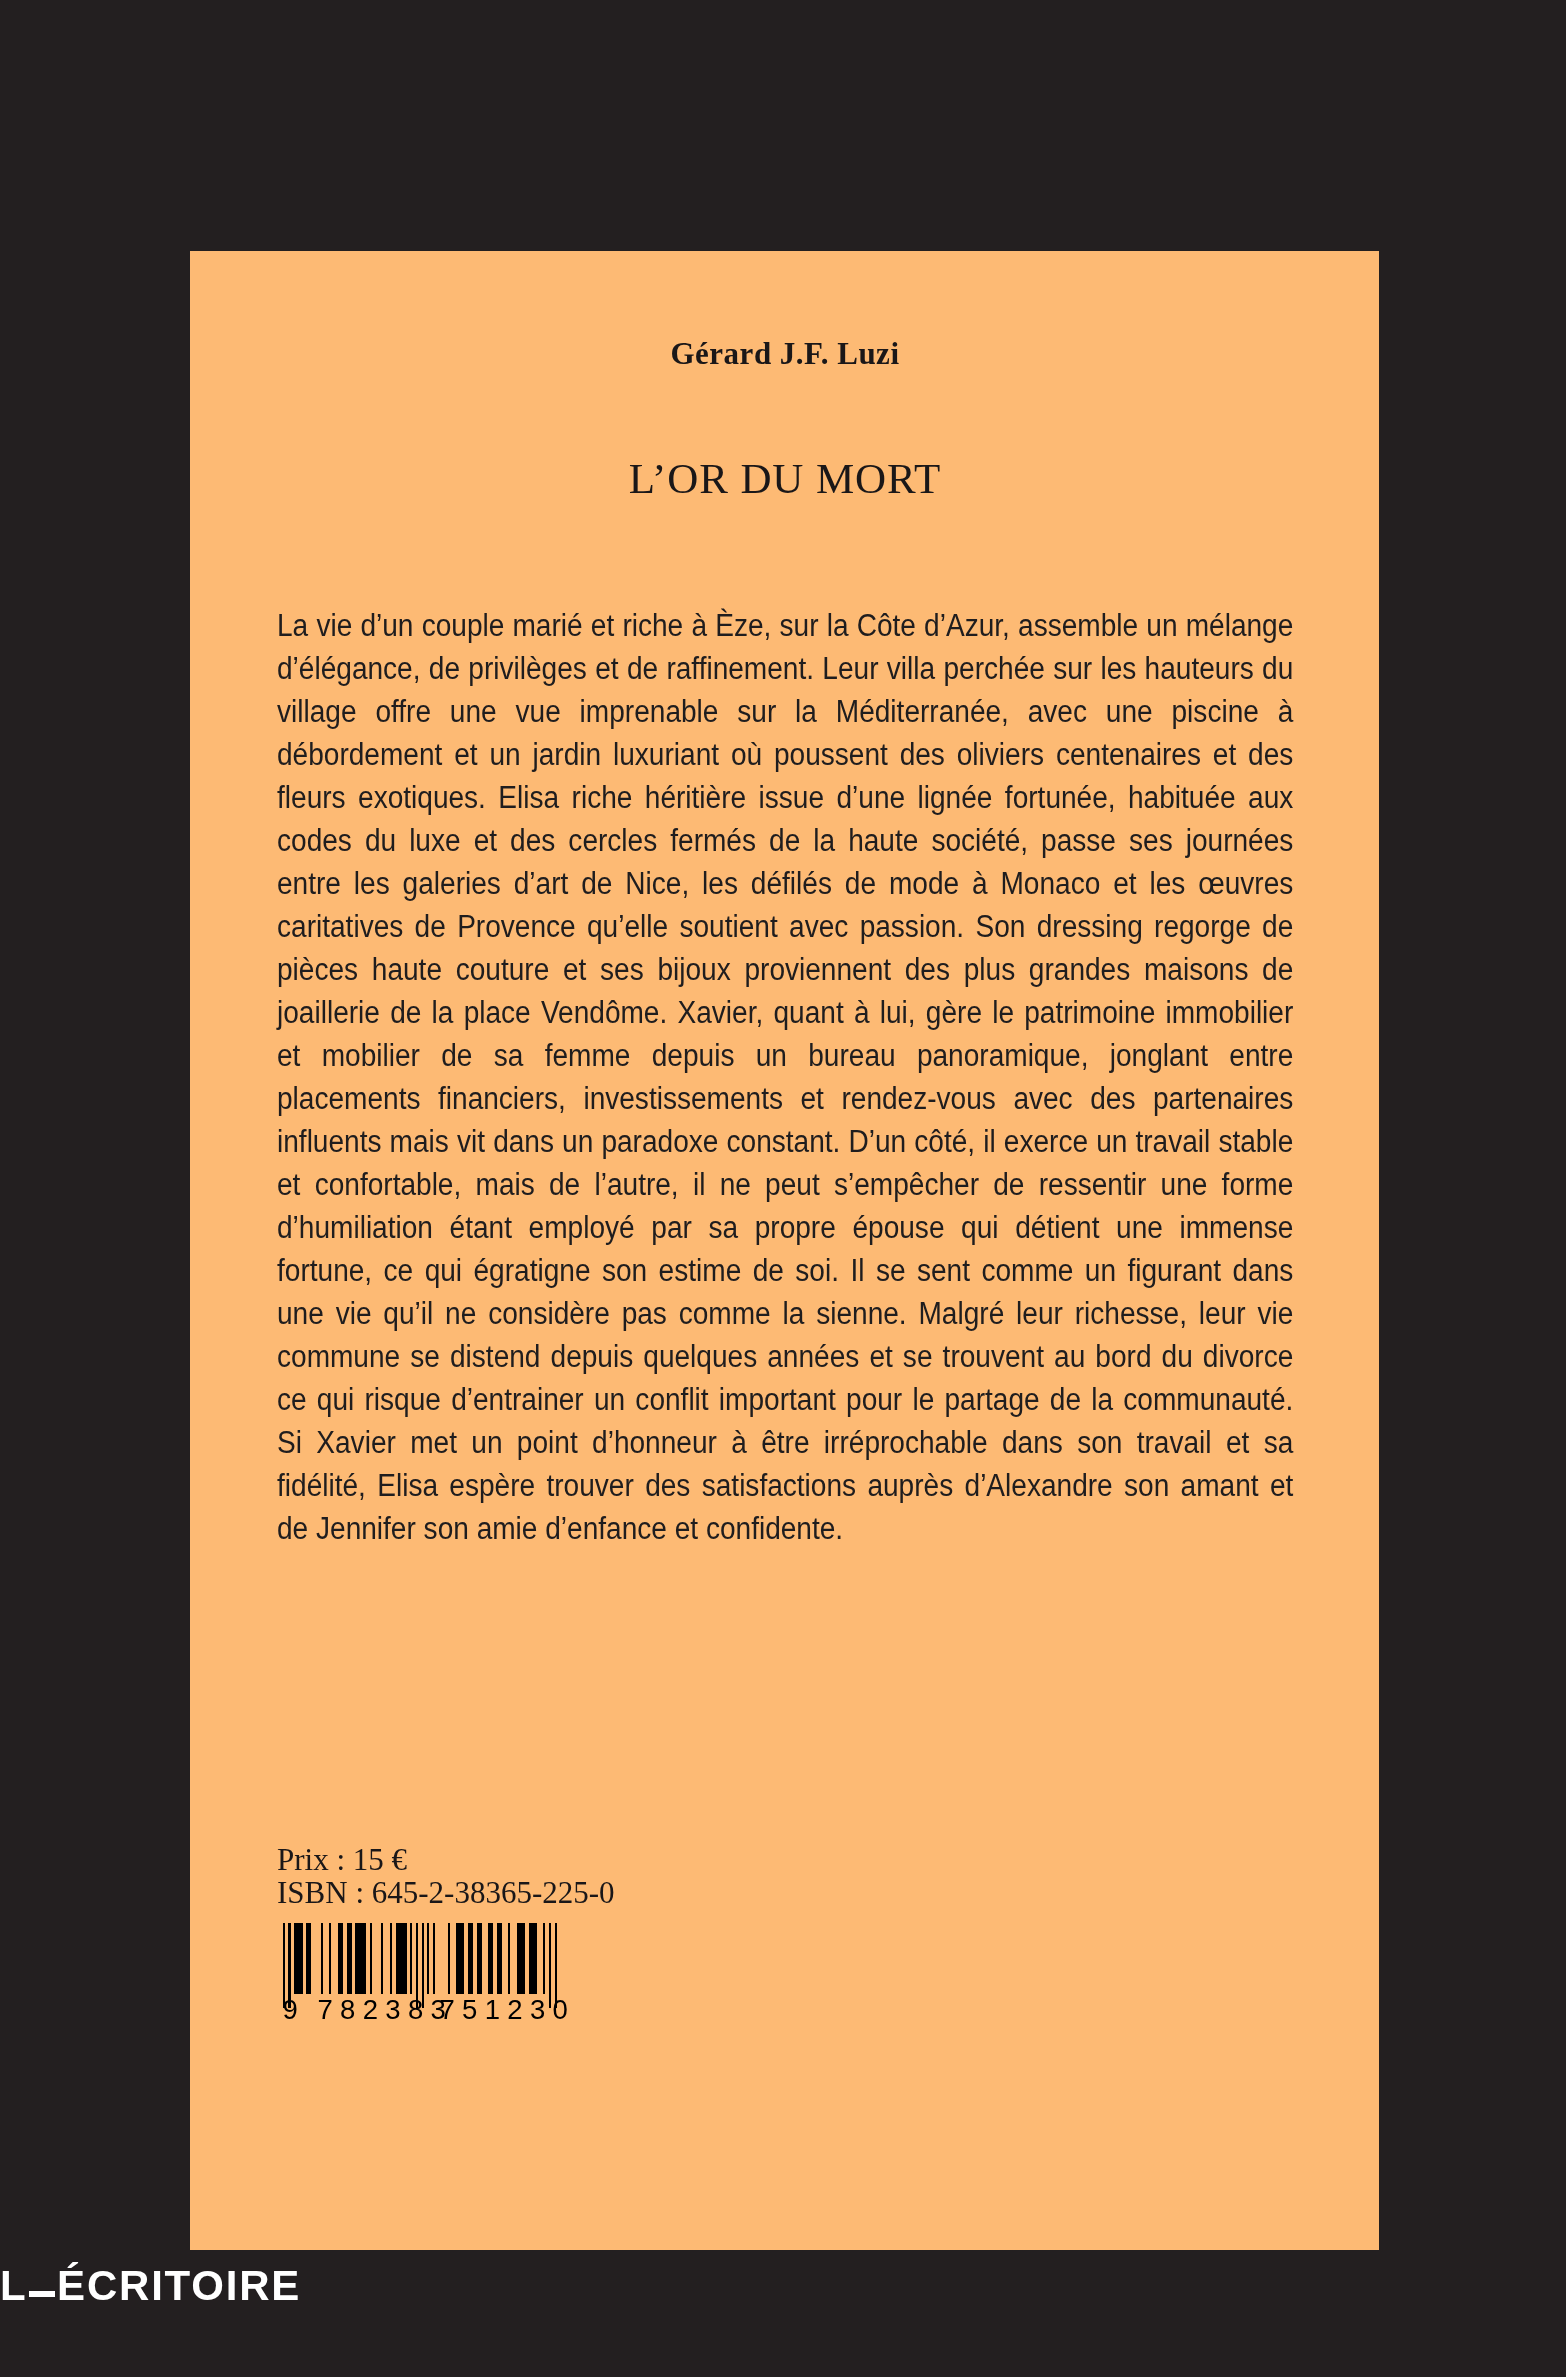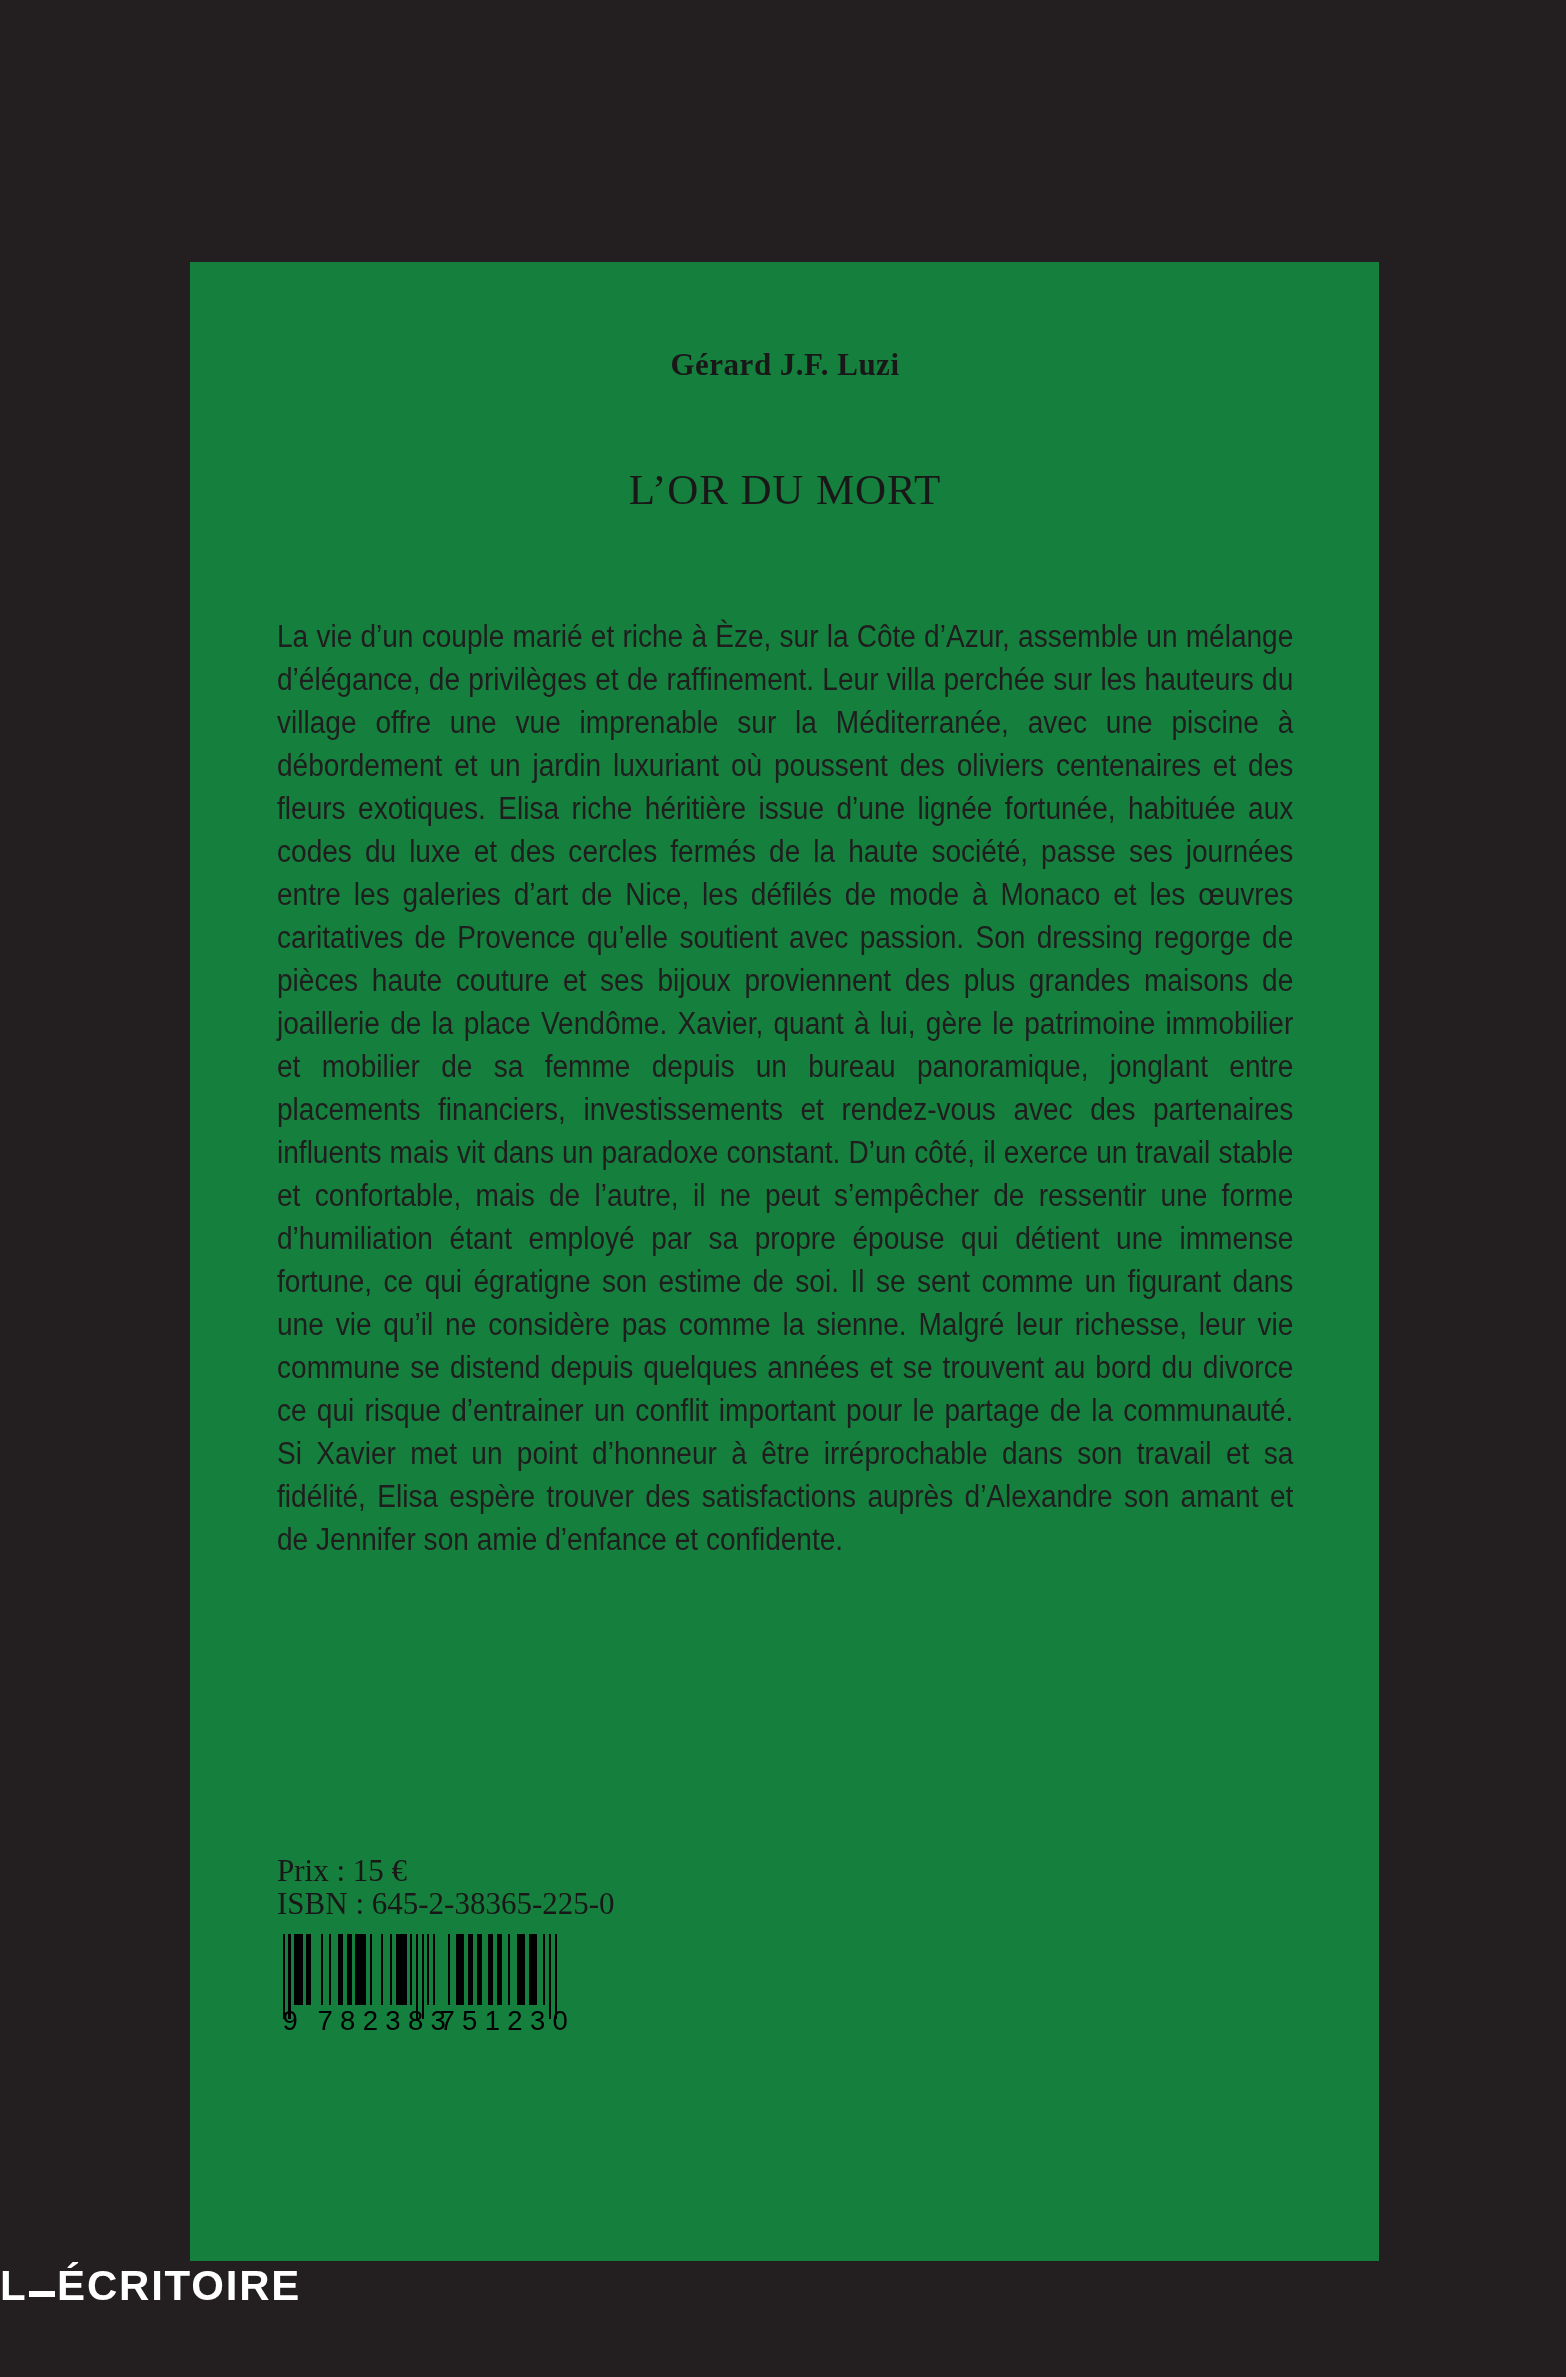--- a/index.html
+++ b/index.html
@@ -12,24 +12,24 @@
     background: #231f20;
     font-family: "Liberation Sans", sans-serif;
     overflow: hidden;
     position: relative;
   }
 
   
   #cover-panel {
     position: absolute;
     left: 190px;
-    top: 262px;
+    top: 251px;
     width: 1189px;
     height: 1999px;
-    background: #15803d;
+    background: #fdba74;
     box-sizing: border-box;
   }
 
   #cover-inner {
     position: absolute;
     left: 87px;
     top: 0;
     width: 1016px;
     height: 100%;
   }

